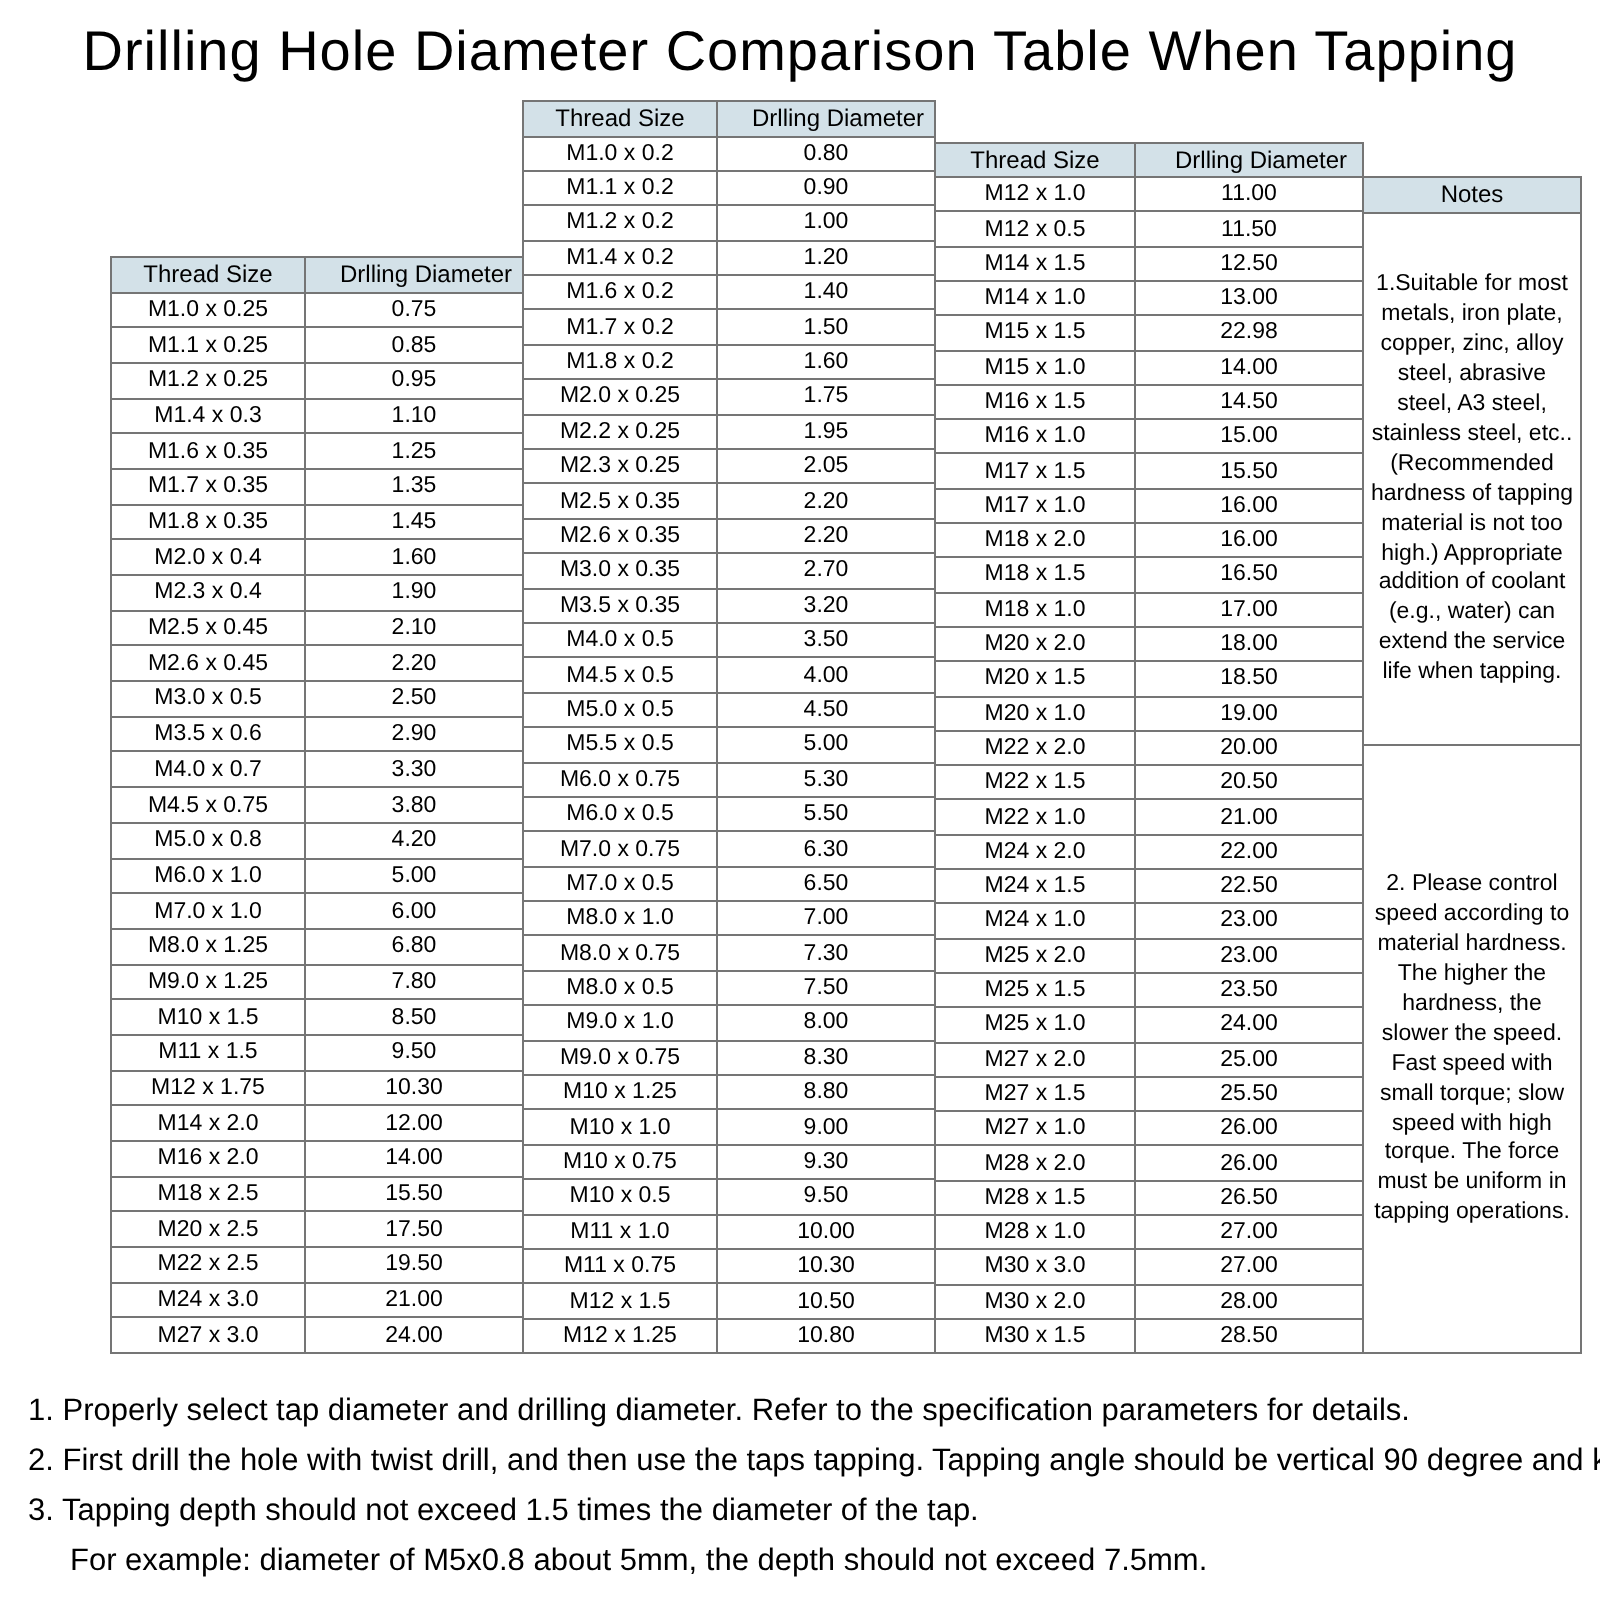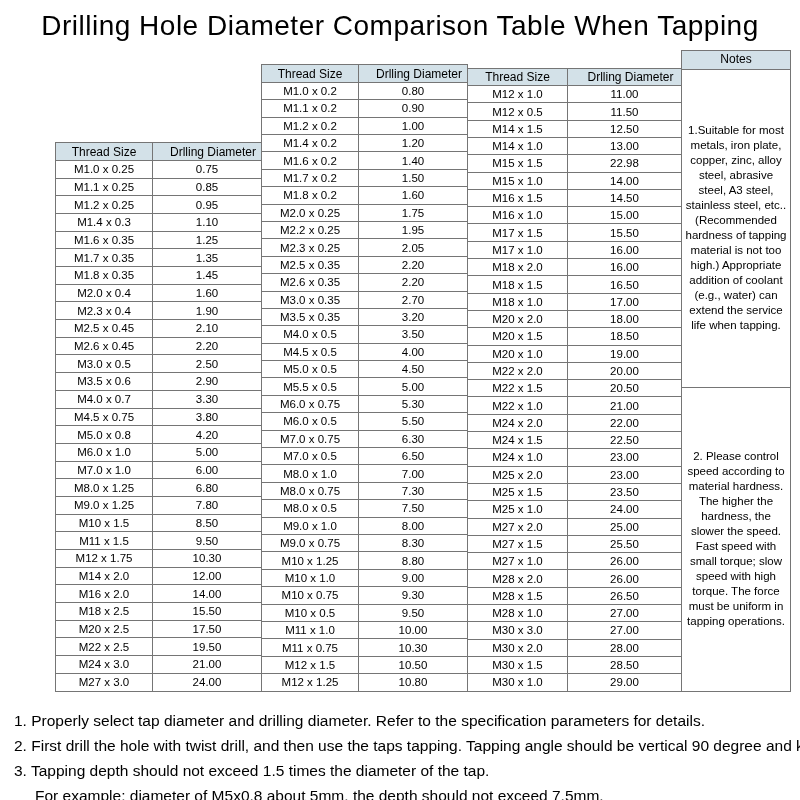--- a/index.html
+++ b/index.html
@@ -68,21 +68,21 @@
   .note-cell {
     display: flex;
     align-items: center;
     justify-content: center;
     text-align: center;
     font-size: 11.5px;
     line-height: 1.3;
     padding: 0 2px;
     box-sizing: border-box;
   }
-  .note-1 { height: 318px; border-bottom: 1px solid var(--border, #757575); }
+  .note-1 { height: 266px; border-bottom: 1px solid var(--border, #757575); }
   .note-2 { height: 303px; }
   .footnotes {
     margin: 16px 0 0 14px;
     font-size: 15.5px;
     line-height: 25px;
   }
   .footnote-line { white-space: nowrap; }
   .footnote-line.indent { padding-left: 21px; }
 </style>
 </head>
@@ -523,24 +523,20 @@
           <td>27.00</td>
         </tr>
         <tr>
           <td>M30 x 2.0</td>
           <td>28.00</td>
         </tr>
         <tr>
           <td>M30 x 1.5</td>
           <td>28.50</td>
         </tr>
-        <tr>
-          <td>M30 x 1.0</td>
-          <td>29.00</td>
-        </tr>
       </tbody>
   </table>
 
   <div class="notes-col">
     <div class="notes-header">Notes</div>
     <div class="note-cell note-1">1.Suitable for most metals, iron plate, copper, zinc, alloy steel, abrasive steel, A3 steel, stainless steel, etc..(Recommended hardness of tapping material is not too high.) Appropriate addition of coolant (e.g., water) can extend the service life when tapping.</div>
     <div class="note-cell note-2">2. Please control speed according to material hardness. The higher the hardness, the slower the speed. Fast speed with small torque; slow speed with high torque. The force must be uniform in tapping operations.</div>
   </div>
 
 </div>

